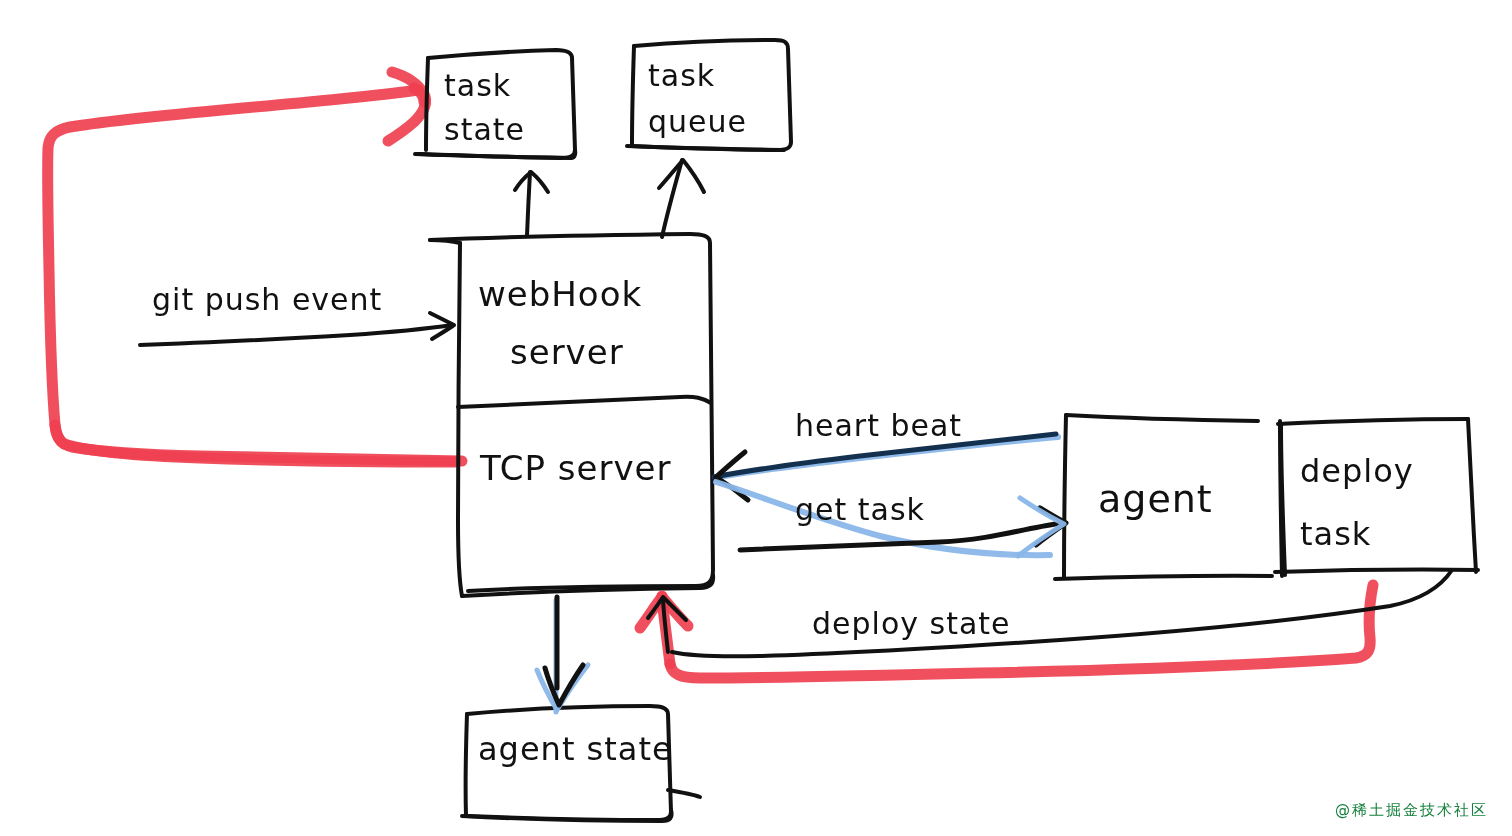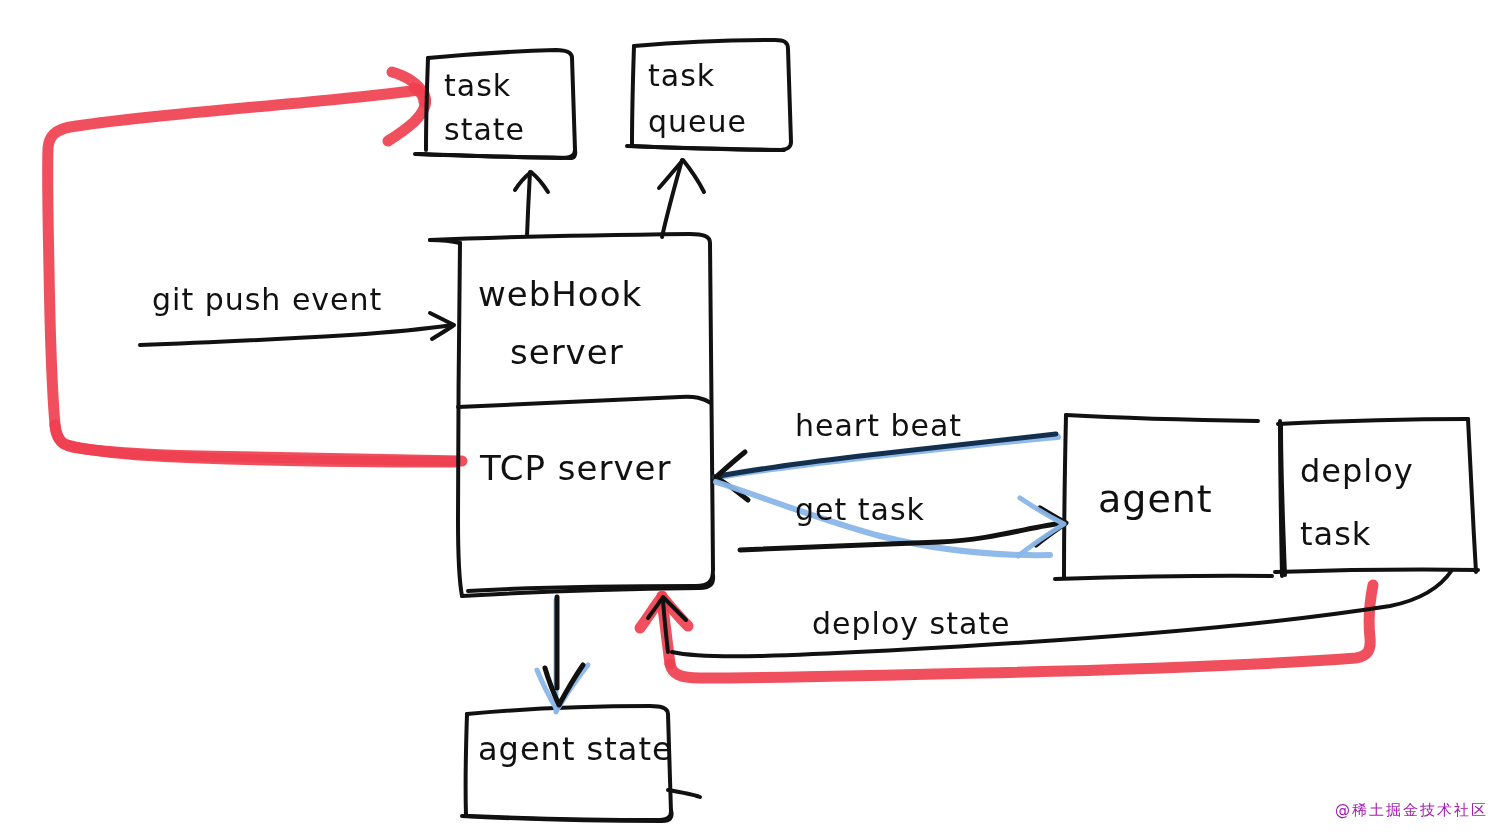--- a/index.html
+++ b/index.html
@@ -30,21 +30,21 @@
     fill: #111111;
     font-weight: 400;
     letter-spacing: 1px;
   }
   .wm {
     position: absolute;
     right: 24px;
     bottom: 16px;
     font-family: "DejaVu Sans", sans-serif;
     font-size: 15px;
-    color: #a21caf;
+    color: #15803d;
     letter-spacing: 2px;
     user-select: none;
     white-space: nowrap;
   }
 </style>
 </head>
 <body>
 
 <div id="canvas-wrap">
 

